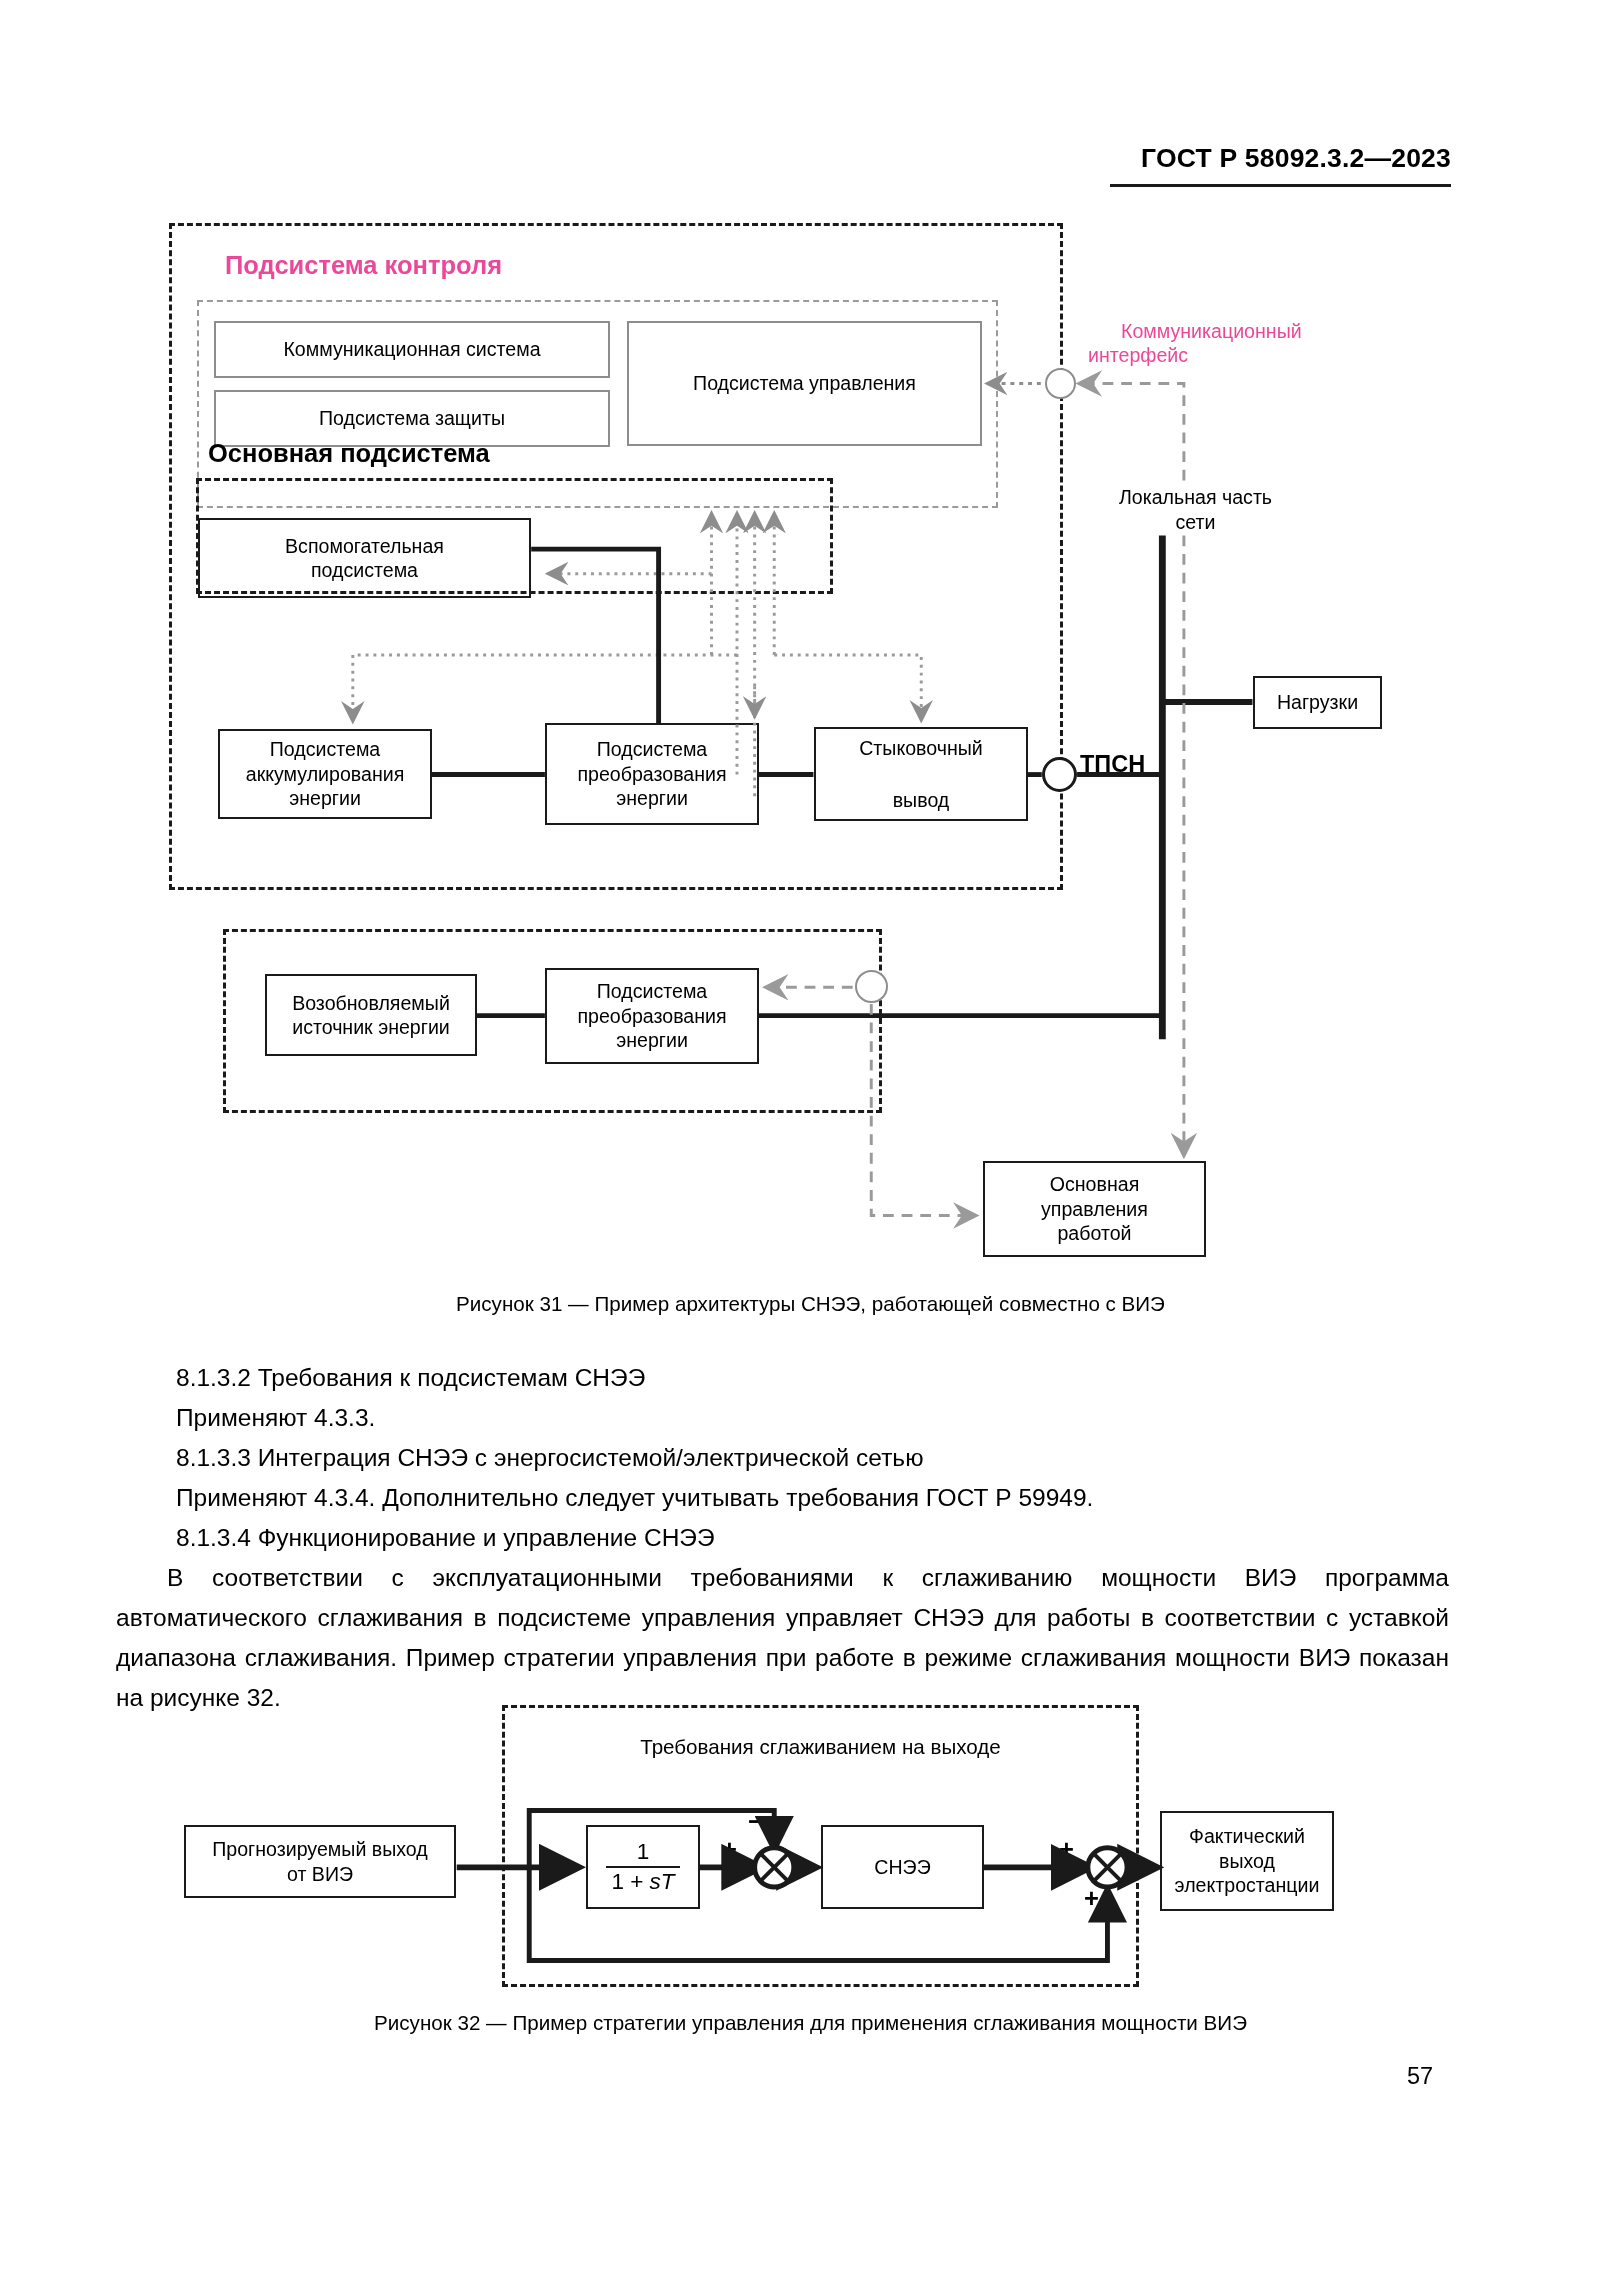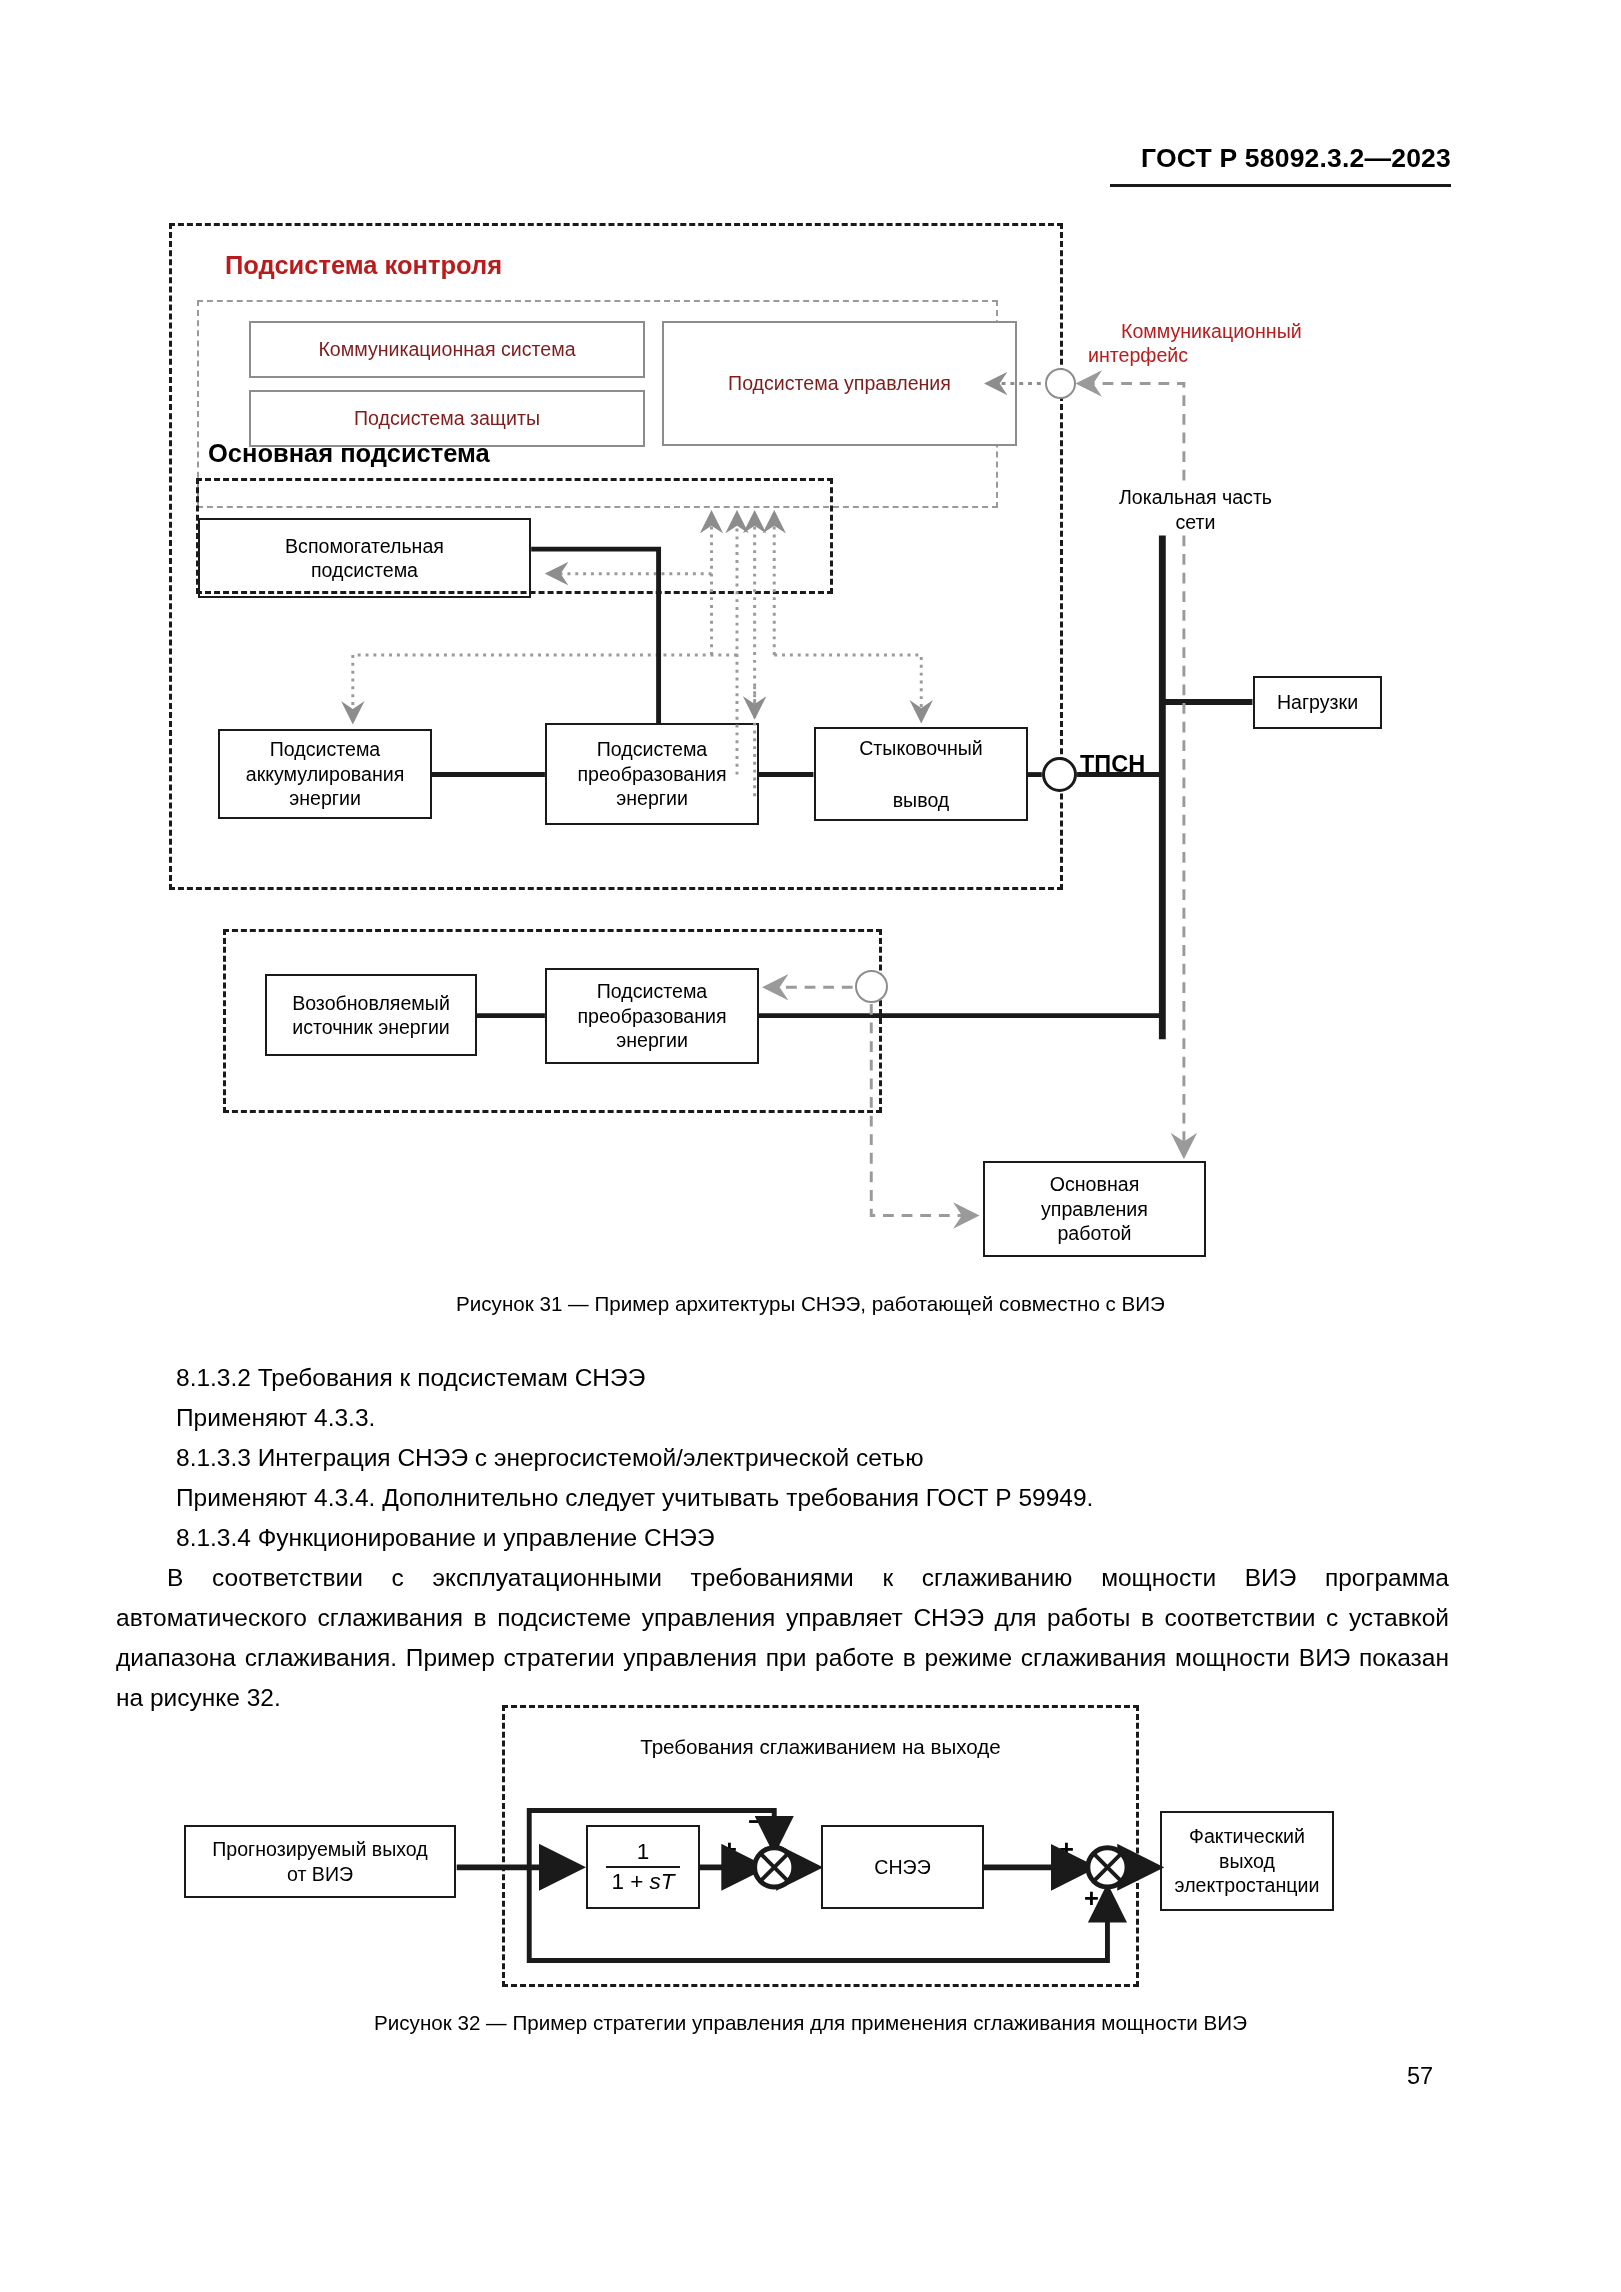--- a/index.html
+++ b/index.html
@@ -15,26 +15,26 @@
     position:absolute;left:0;top:143px;width:1451px;text-align:right;
     font-size:26.5px;font-weight:bold;letter-spacing:0.2px;
   }
   .hdr-rule{position:absolute;left:1110px;top:184px;width:341px;height:2.9px;background:#1a1a1a;}
 
   
   .blk{position:absolute;box-sizing:border-box;background:#fff;
        border:2.9px solid #1a1a1a;display:flex;align-items:center;
        justify-content:center;text-align:center;font-size:19.6px;line-height:1.25;
        padding:2px 3.9px;}
-  .blk.gray{border:2.9px solid #8d8d8d;color:#7f1d1d;margin-left:35px;}
+  .blk.gray{border:2.9px solid #8d8d8d;color:#000000;}
   .dash{position:absolute;box-sizing:border-box;background:transparent;}
   .dash.black{border:3.9px dashed #1a1a1a;}
   .dash.graydash{border:2.9px dashed #9a9a9a;}
   .lbl{position:absolute;font-size:19.6px;line-height:1.25;text-align:center;}
-  .lbl.gray{color:#b91c1c;}
+  .lbl.gray{color:#ec4899;}
   .lbl.bold{font-weight:bold;}
   .node{position:absolute;box-sizing:border-box;border:3.9px solid #1a1a1a;
         border-radius:50%;background:#fff;}
   .node.gray{border:2.9px solid #8d8d8d;}
   svg.ovl{position:absolute;left:0;top:0;overflow:visible;pointer-events:none;}
 
   
   .cap{position:absolute;width:100%;text-align:center;font-size:20.6px;}
 
   

